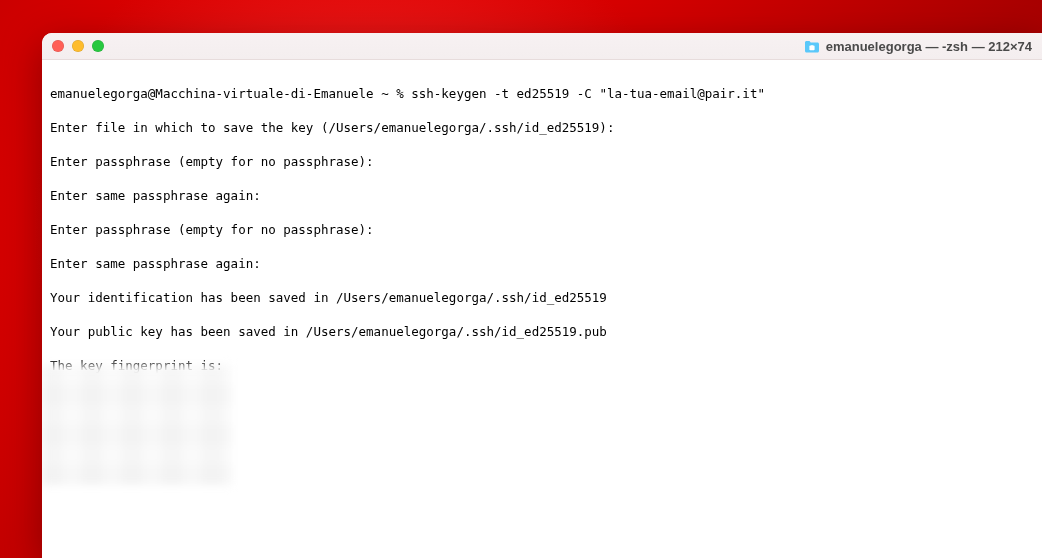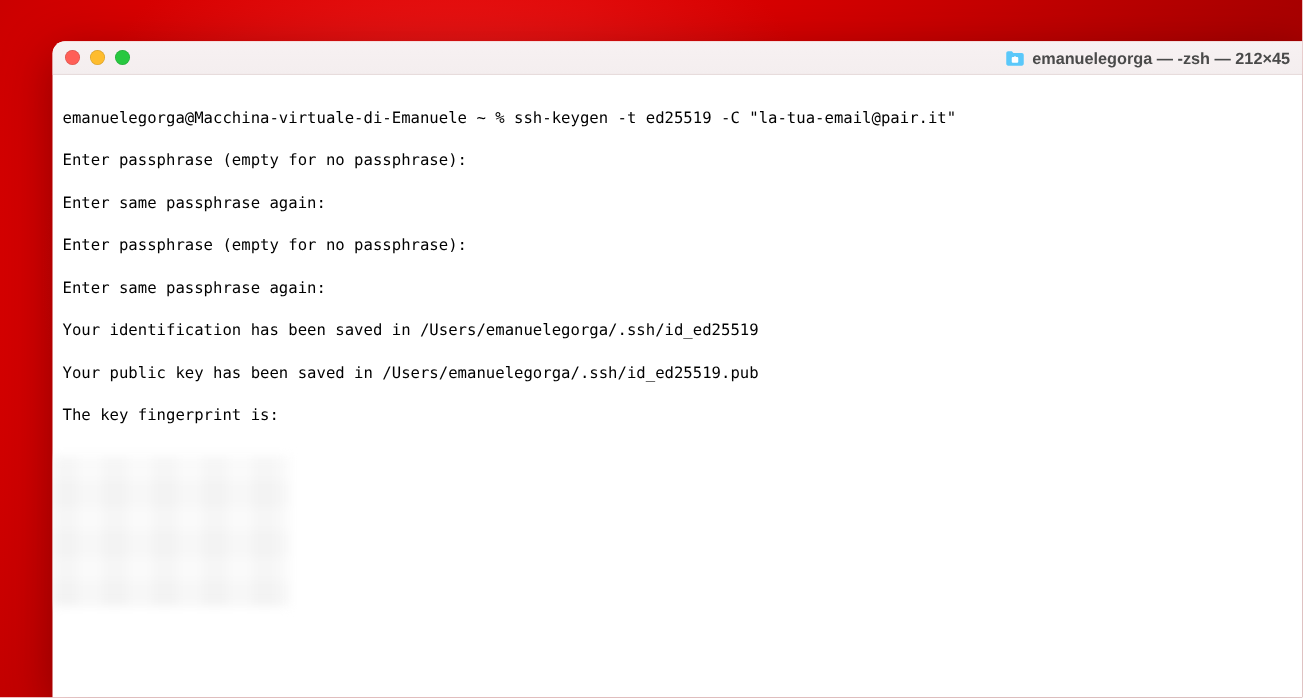--- a/index.html
+++ b/index.html
@@ -111,26 +111,27 @@
         <span class="dot green"></span>
       </div>
       <div class="title-right">
         <span class="folder-icon">
           <svg width="16" height="13" viewBox="0 0 16 13">
             <path d="M1 2.5C1 1.67 1.67 1 2.5 1h3l1.2 1.4H13.5c.83 0 1.5.67 1.5 1.5V11c0 .83-.67 1.5-1.5 1.5h-11C1.67 12.5 1 11.83 1 11V2.5z" fill="#5ac8fa"></path>
             <rect x="5.4" y="5.6" width="5.2" height="4.6" rx="0.8" fill="#ffffff"></rect>
             <rect x="7.4" y="5.0" width="1.2" height="1.2" fill="#ffffff"></rect>
           </svg>
         </span>
-        <span>emanuelegorga — -zsh — 212×45</span>
+        <span>emanuelegorga — -zsh — 212×74</span>
       </div>
     </div>
 
     <div class="term">
 <div class="line"><span>emanuelegorga@Macchina-virtuale-di-Emanuele ~ % </span><span>ssh-keygen -t ed25519 -C "la-tua-email@pair.it"</span></div>
+<div class="line">Enter file in which to save the key (/Users/emanuelegorga/.ssh/id_ed25519):</div>
 <div class="line">Enter passphrase (empty for no passphrase):</div>
 <div class="line">Enter same passphrase again:</div>
 <div class="line">Enter passphrase (empty for no passphrase):</div>
 <div class="line">Enter same passphrase again:</div>
 <div class="line">Your identification has been saved in /Users/emanuelegorga/.ssh/id_ed25519</div>
 <div class="line">Your public key has been saved in /Users/emanuelegorga/.ssh/id_ed25519.pub</div>
 <div class="line">The key fingerprint is:</div>
 
 
 

